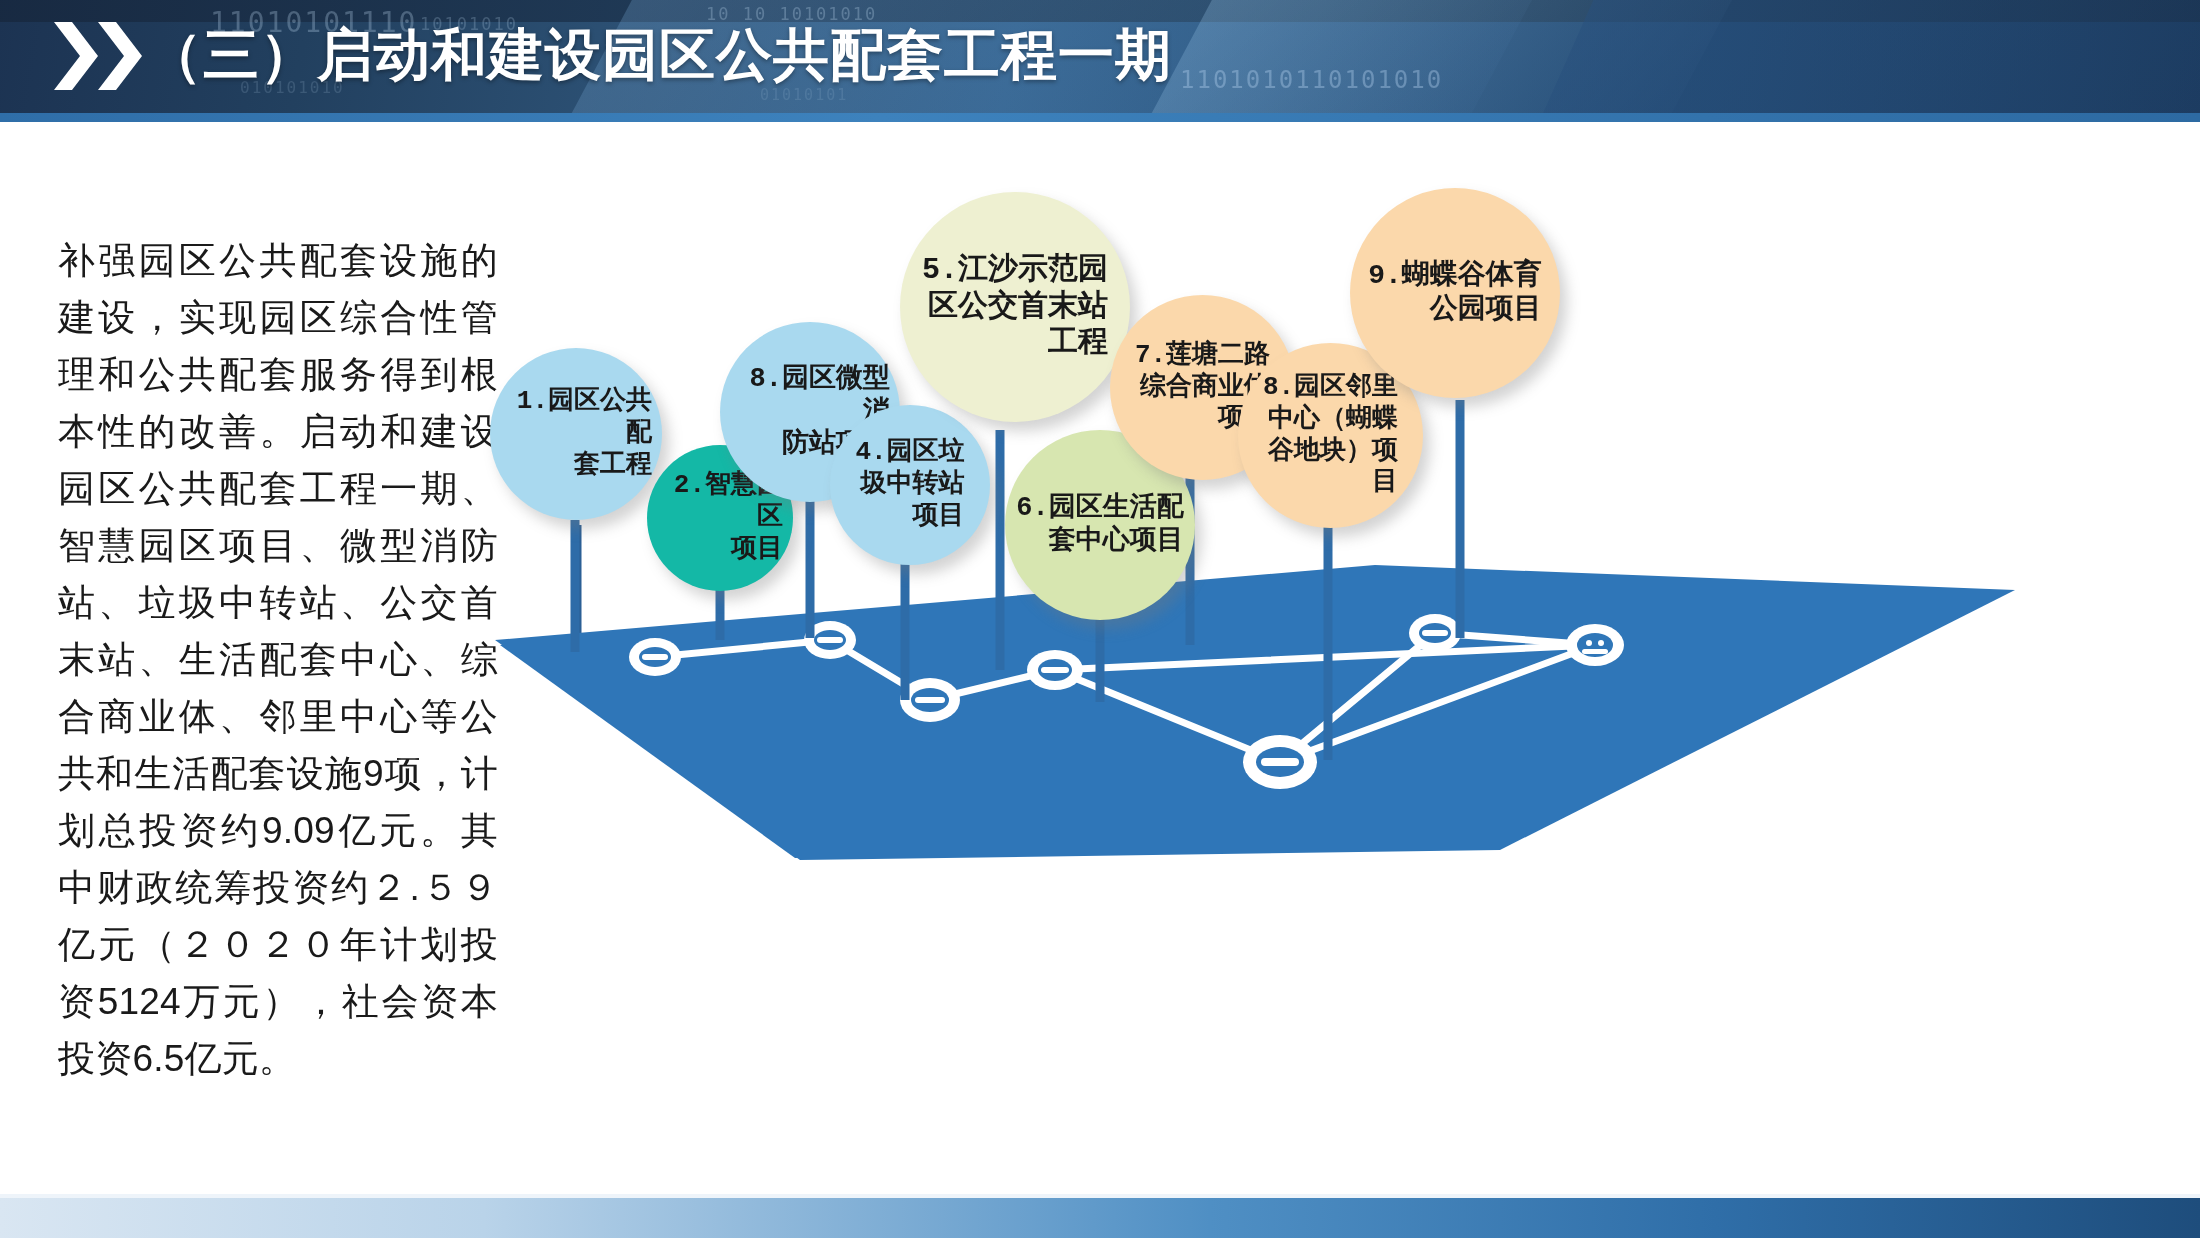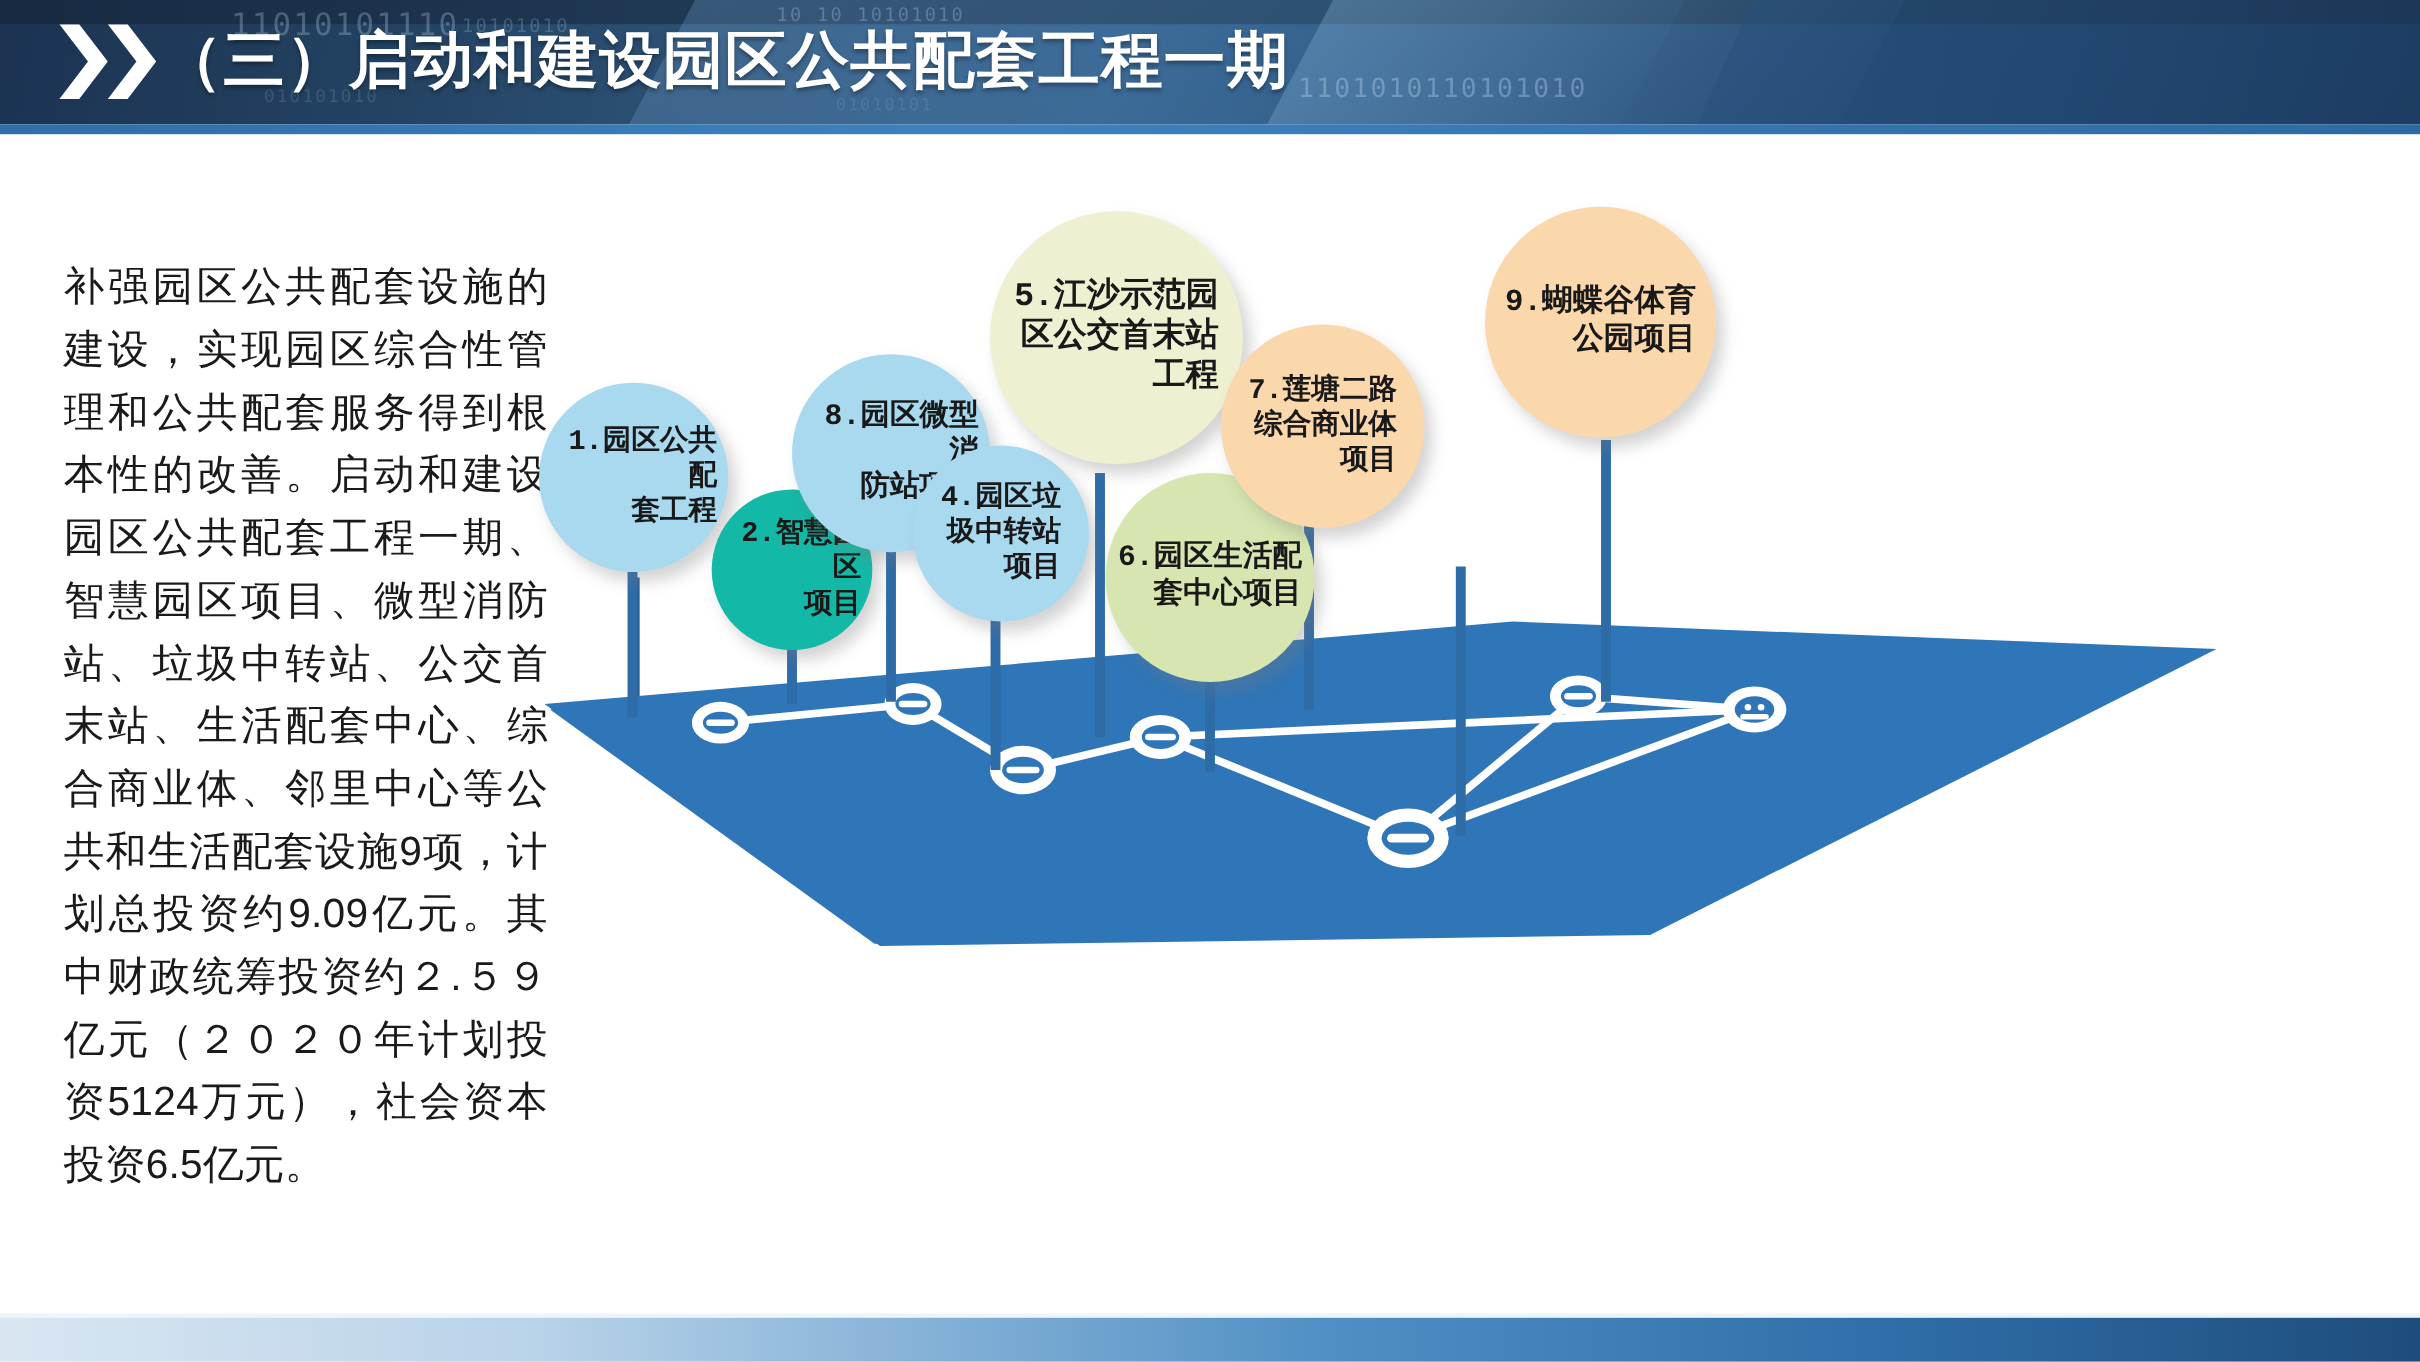--- a/index.html
+++ b/index.html
@@ -256,20 +256,26 @@
       <span style="white-space:pre-line">6.园区生活配
 套中心项目</span>
     </div>
 
     <div class="bubble" style="left:640px;top:155px;width:185px;height:185px;background:#fbd8ab;font-size:26px;">
       <span style="white-space:pre-line">7.莲塘二路
 综合商业体
 项目</span>
     </div>
 
+    <div class="bubble" style="left:768px;top:203px;width:185px;height:185px;background:#fbd8ab;font-size:26px;">
+      <span style="white-space:pre-line">8.园区邻里
+中心（蝴蝶
+谷地块）项
+目</span>
+    </div>
 
     <div class="bubble" style="left:880px;top:48px;width:210px;height:210px;background:#fbd8ab;font-size:28px;">
       <span style="white-space:pre-line">9.蝴蝶谷体育
 公园项目</span>
     </div>
 
   </div>
 
   <div class="footer-top"></div>
   <div class="footer"></div>

